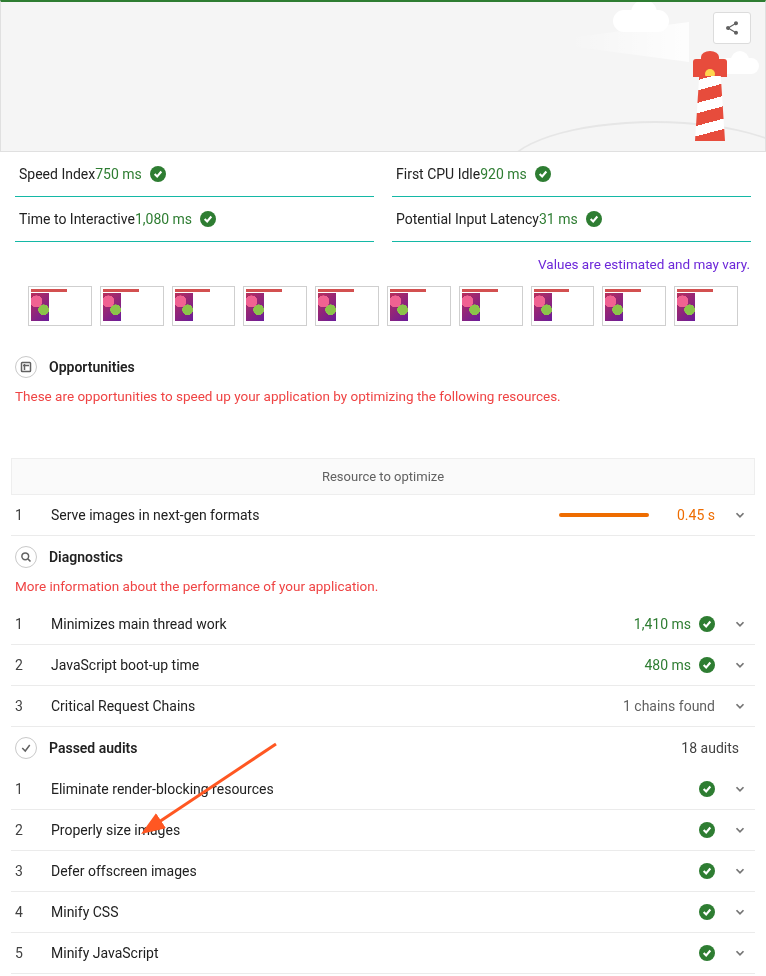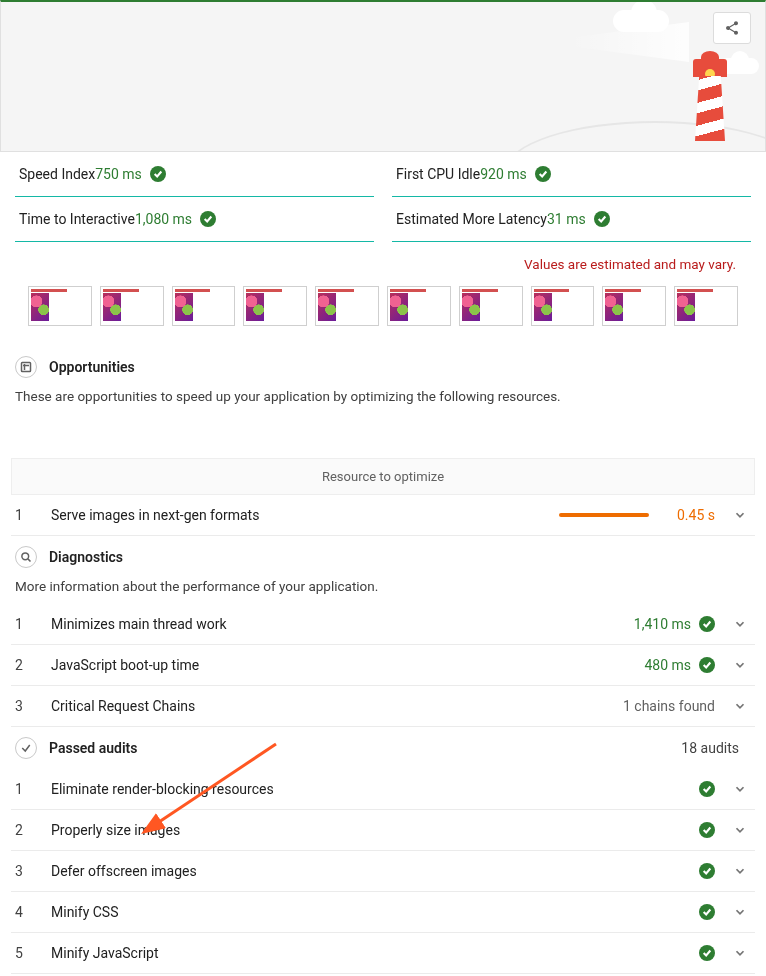--- a/index.html
+++ b/index.html
@@ -62,21 +62,21 @@
   }
   .metric-label { color:#212121; }
   .metric-val { display:flex; align-items:center; gap:8px; }
   .metric-val .v { color:#2e7d32; font-weight:400; }
   .check-circle {
     width:16px; height:16px; border-radius:50%; background:#2e7d32;
     display:inline-flex; align-items:center; justify-content:center;
   }
   .check-circle svg { width:10px; height:10px; stroke:#fff; stroke-width:2.5; fill:none; }
 
-  .estimate-note { text-align:right; color:#b91c1c; padding: 14px 30px 10px; font-size:13.5px; }
+  .estimate-note { text-align:right; color:#6d28d9; padding: 14px 16px 10px; font-size:13.5px; }
 
   .filmstrip { display:flex; gap:8px; padding: 4px 28px 20px; }
   .frame { width:64px; height:40px; border:1px solid #cfcfcf; background:#fff; position:relative; overflow:hidden;}
   .frame .bar { position:absolute; top:2px; left:2px; right:24px; height:3px; background:#d35050; }
   .frame .th { position:absolute; top:6px; left:2px; width:18px; height:28px;
       background:
         radial-gradient(circle at 30% 30%, #f06292 0 25%, transparent 26%),
         radial-gradient(circle at 70% 60%, #8bc34a 0 25%, transparent 26%),
         linear-gradient(135deg,#b82f5a,#6a1b9a);
   }
@@ -87,21 +87,21 @@
     padding: 10px 4px;
   }
   .section-head.withcount { justify-content:flex-start; }
   .section-head .count { margin-left:auto; color:#424242; }
   .section-head .title { font-weight:600; color:#212121; font-size:14px; }
   .iconbox {
     width:22px; height:22px; border-radius:50%; border:1px solid #c9c9c9; background:#fff;
     display:flex; align-items:center; justify-content:center;
   }
   .iconbox svg { width:12px; height:12px; stroke:#616161; fill:none; stroke-width:2; }
-  .section-desc { color:#404040; padding: 0 4px 10px; font-size:13.5px; }
+  .section-desc { color:#ef4444; padding: 0 4px 10px; font-size:13.5px; }
 
   .table-head {
     display:flex; background:#fafafa; border:1px solid #eee;
     color:#616161; font-size:13px;margin-top:44px;
   }
   .table-head .th1 { flex:1; text-align:center; padding:10px 0; }
   .table-head .th2 { width:300px; text-align:center; padding:10px 0; }
 
   .row {
     display:flex; align-items:center;
@@ -187,21 +187,21 @@
       <span class="metric-val">
         <span class="v">920 ms</span>
         <span class="check-circle">
               <svg viewBox="0 0 12 12">
                 <polyline points="2,6 5,9 10,3"></polyline>
               </svg>
             </span>
       </span>
     </div>
     <div class="metric-row">
-      <span class="metric-label">Estimated More Latency</span>
+      <span class="metric-label">Potential Input Latency</span>
       <span class="metric-val">
         <span class="v">31 ms</span>
         <span class="check-circle">
               <svg viewBox="0 0 12 12">
                 <polyline points="2,6 5,9 10,3"></polyline>
               </svg>
             </span>
       </span>
     </div>
   </div>

